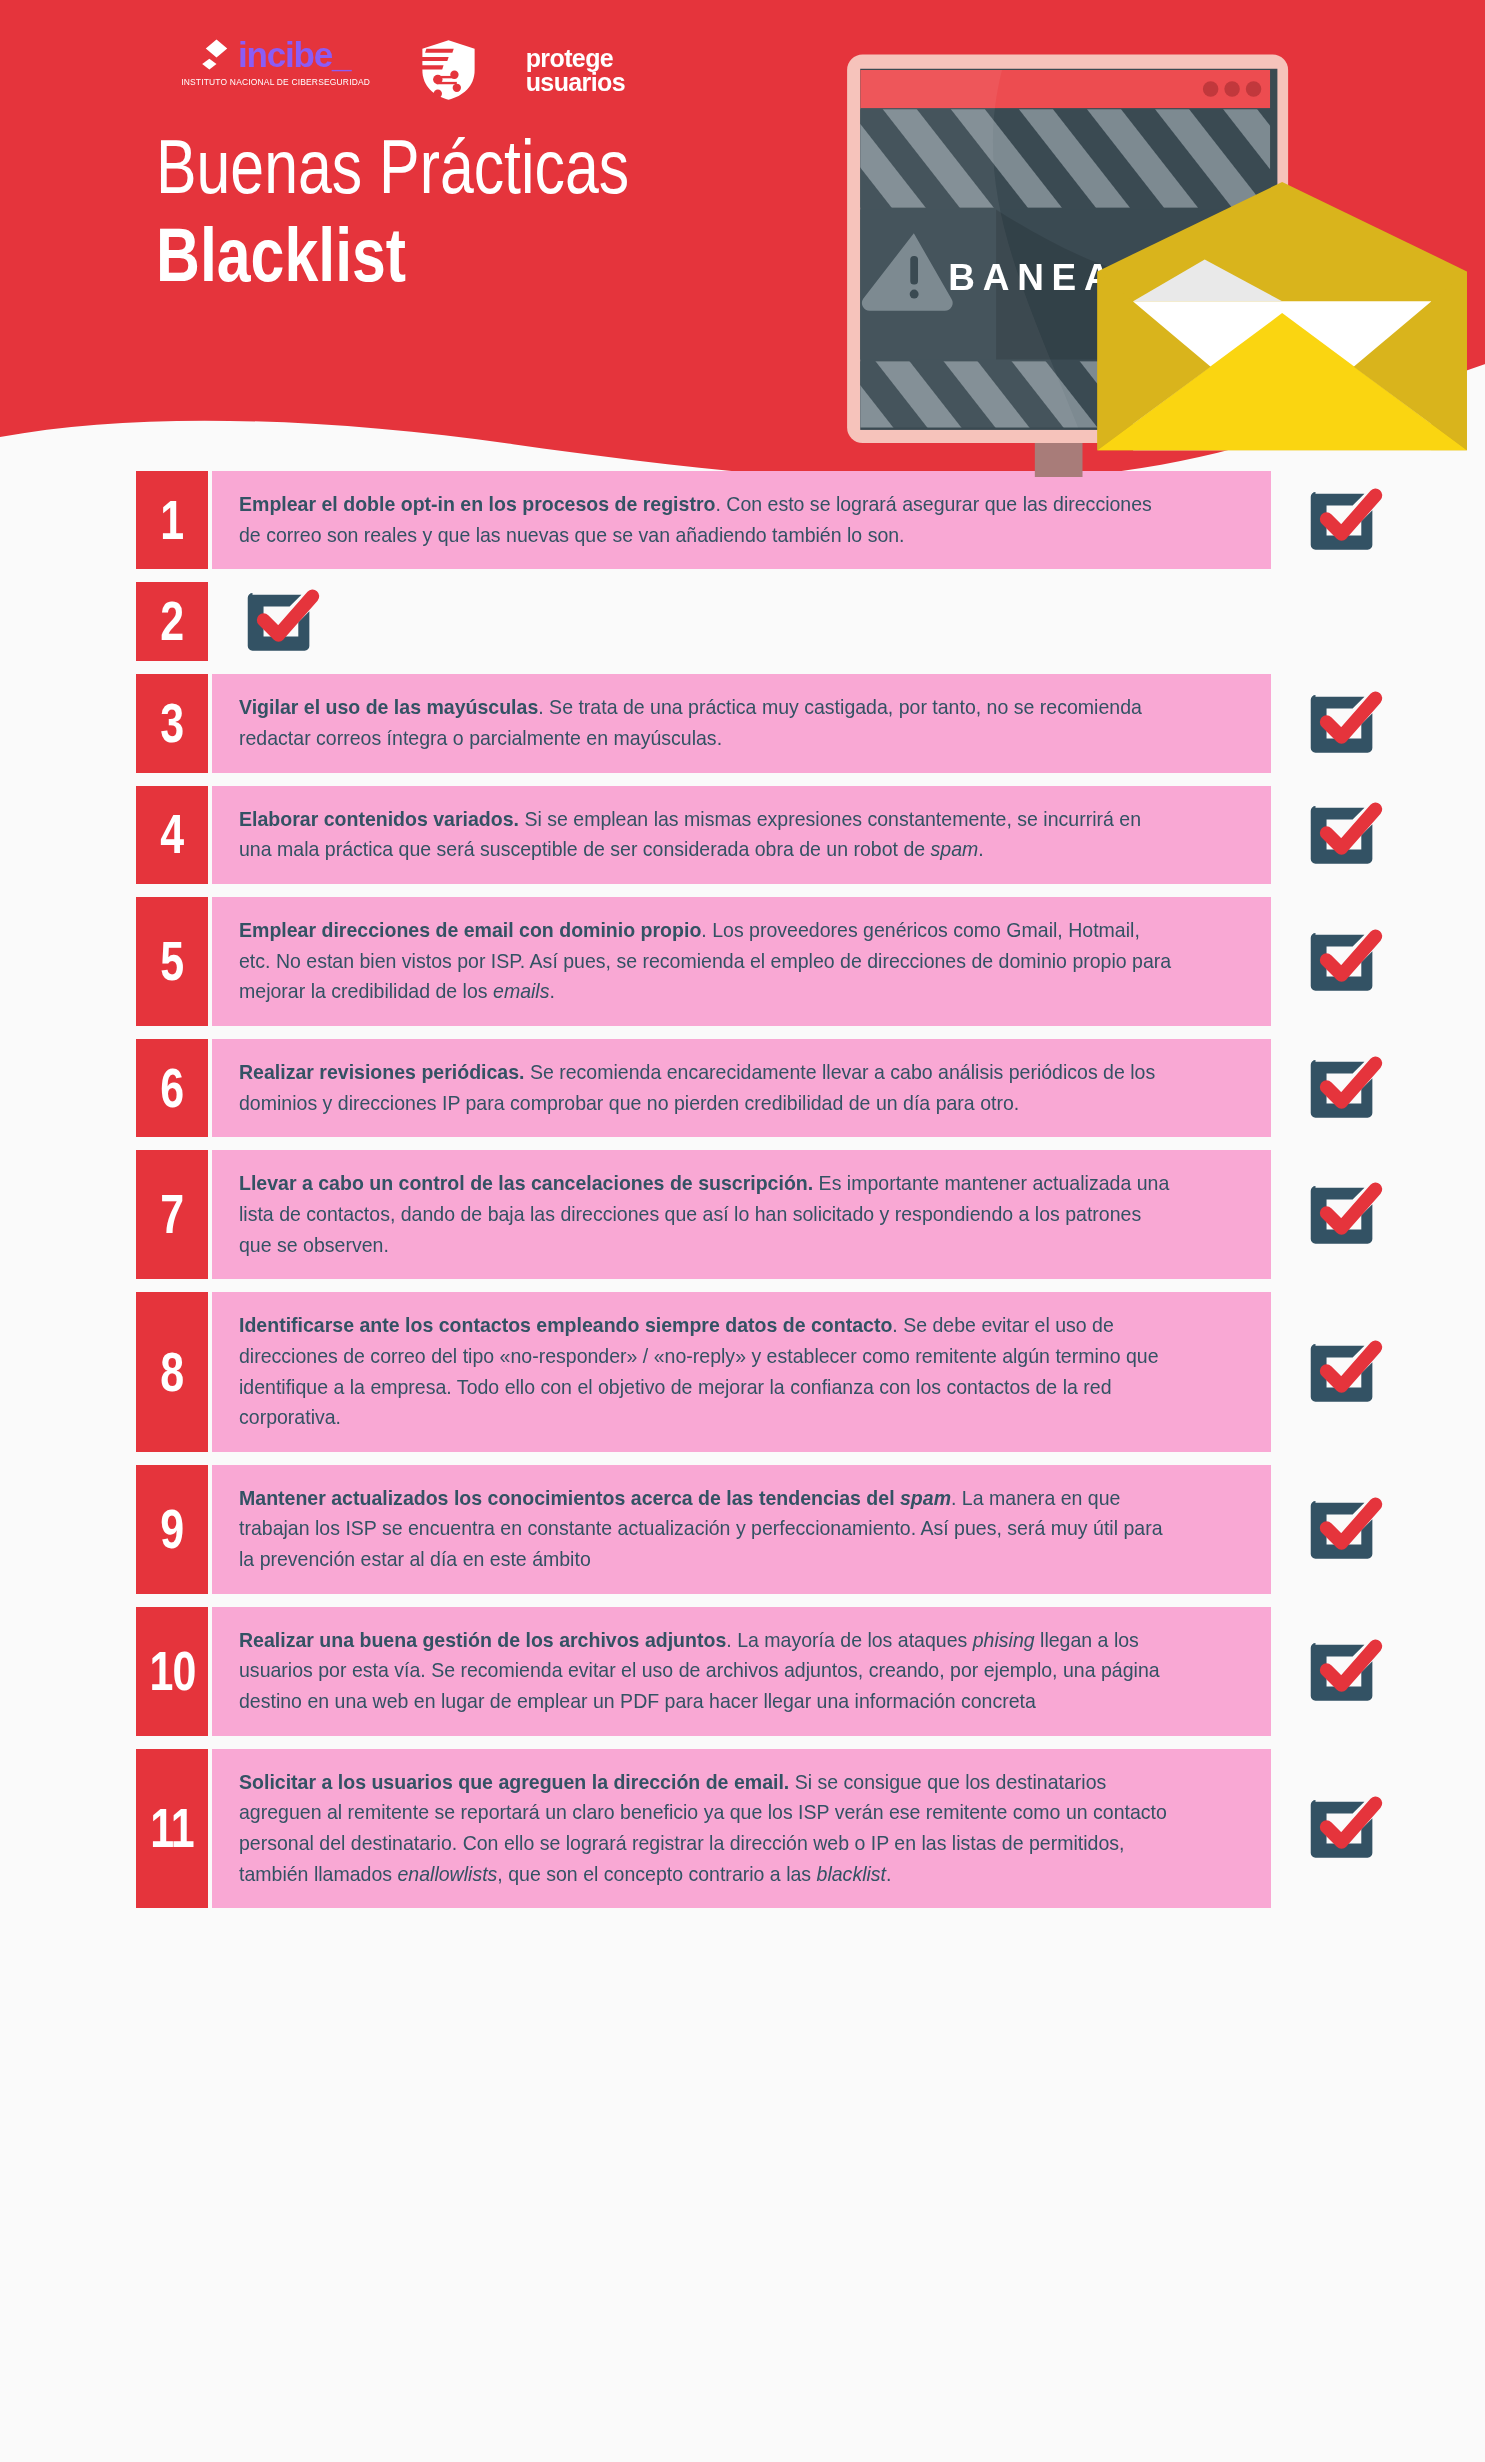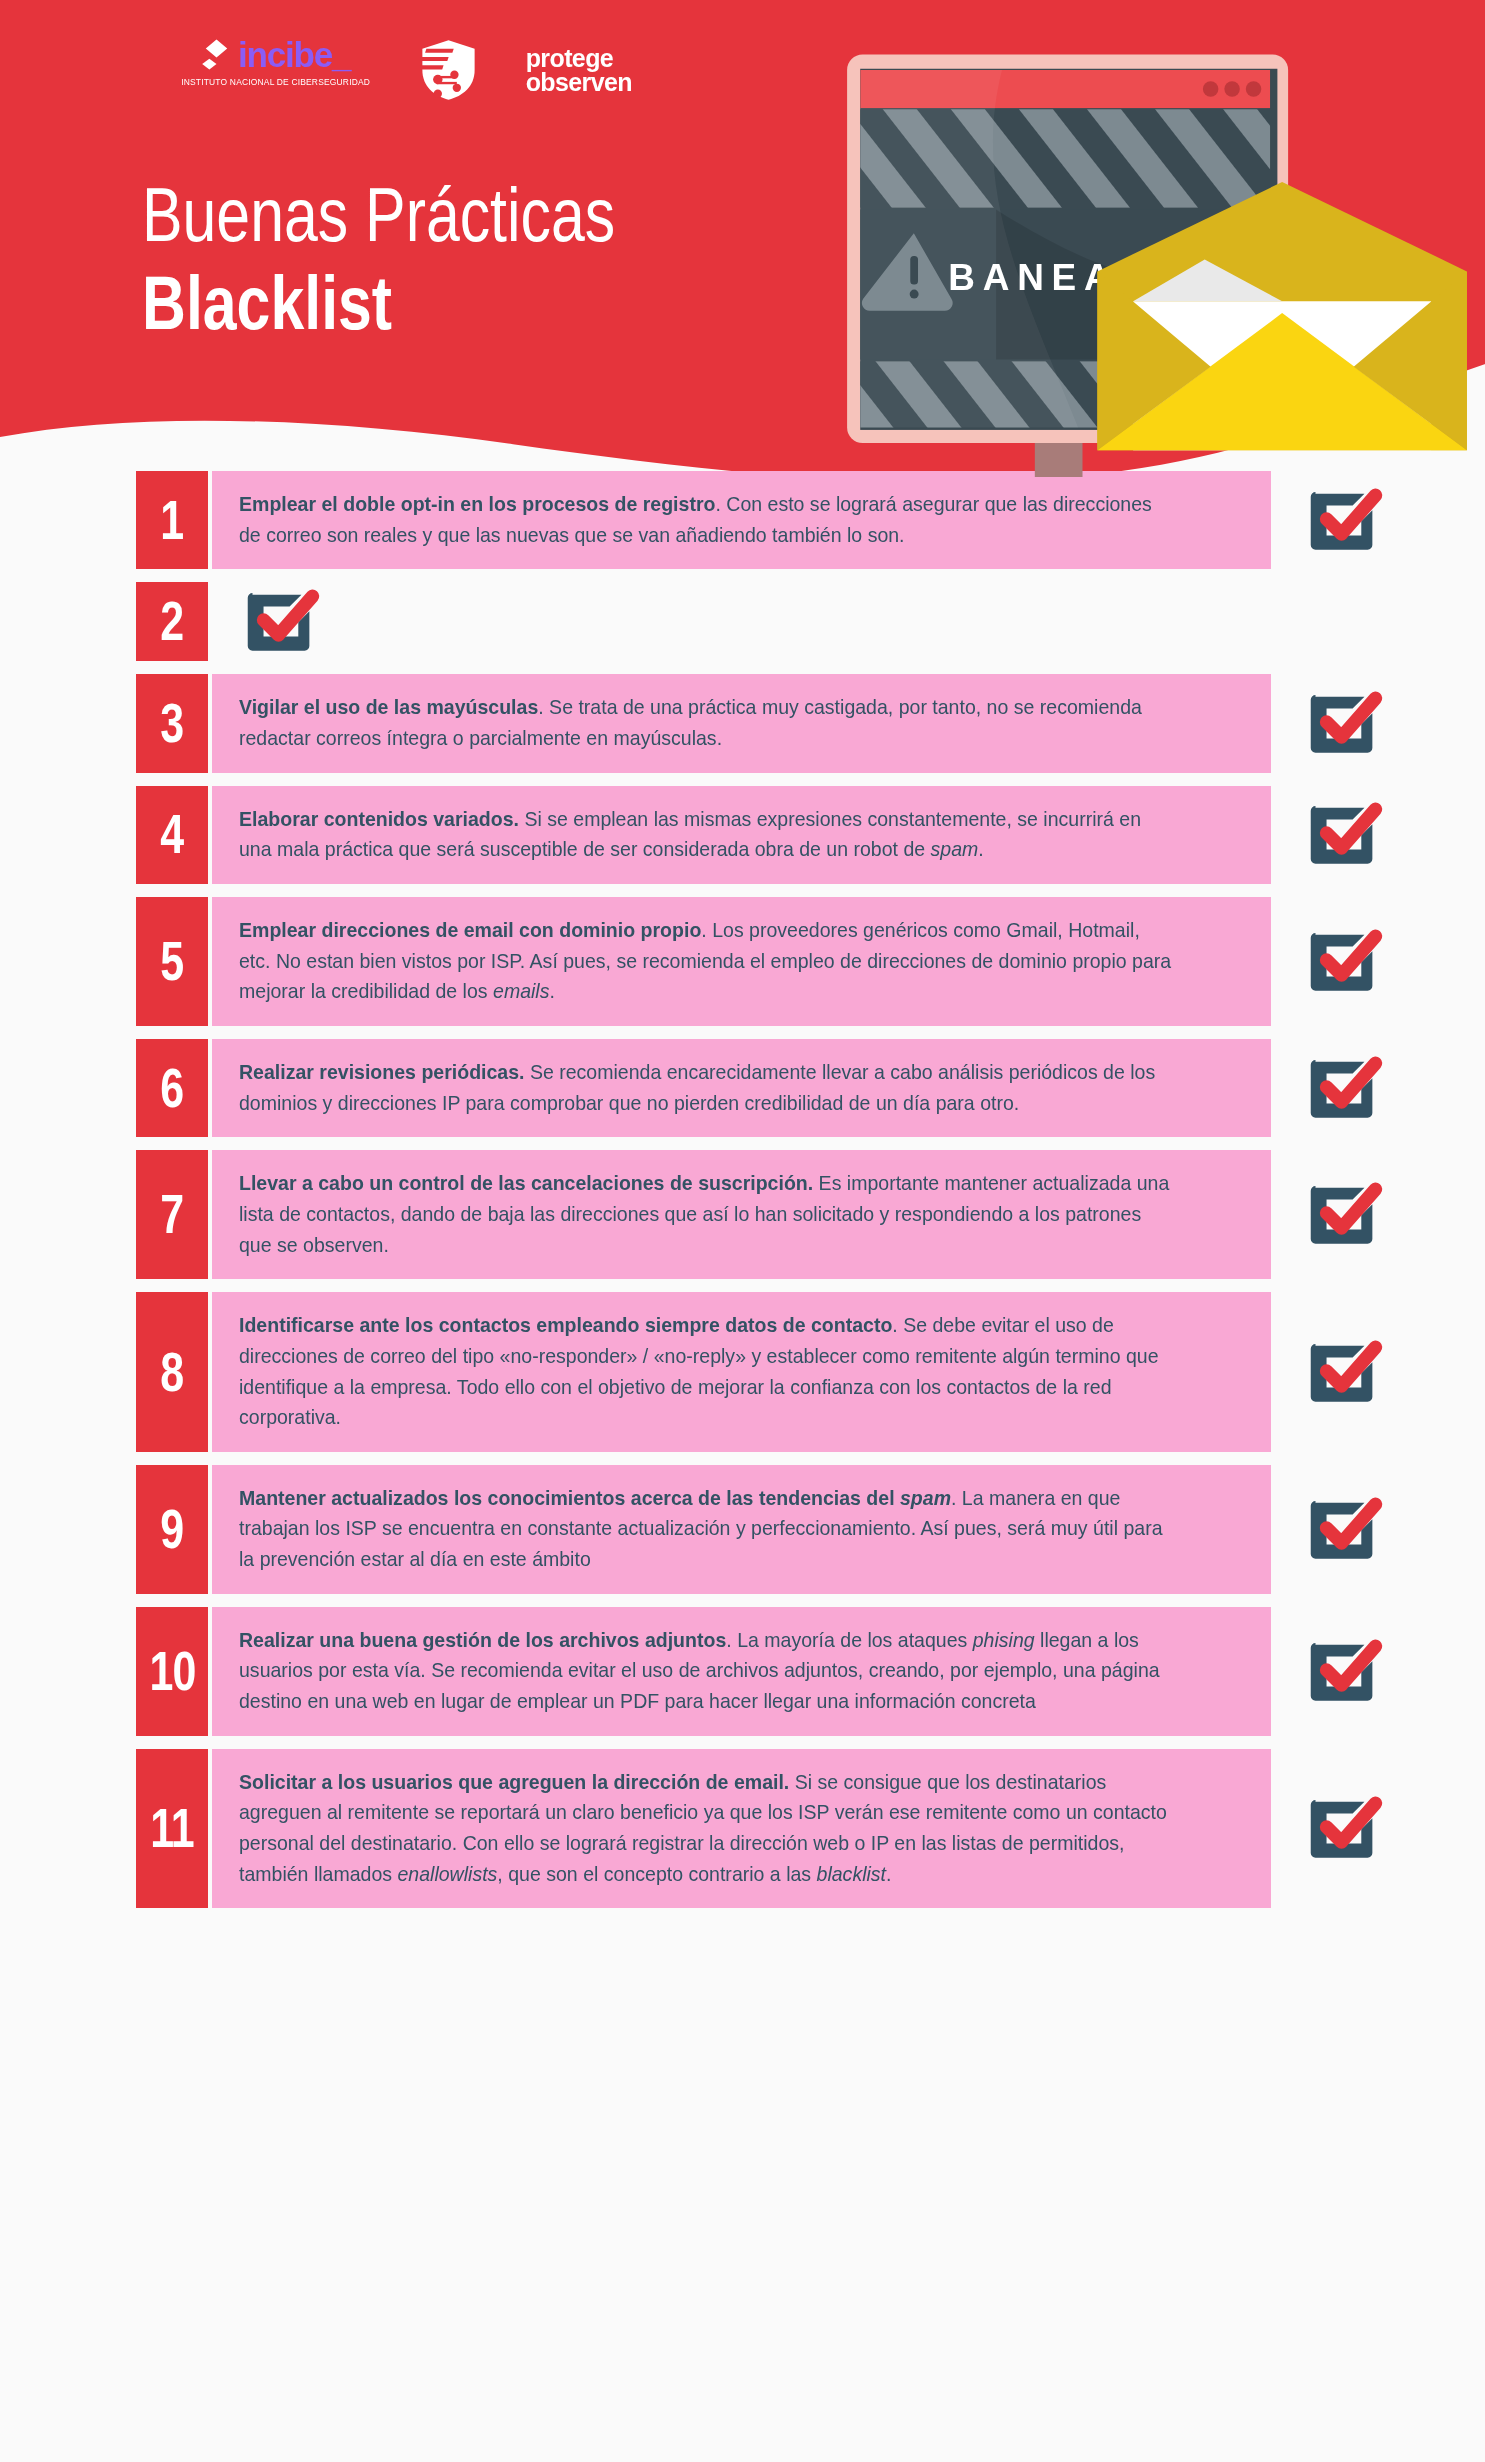--- a/index.html
+++ b/index.html
@@ -58,24 +58,23 @@
     transform:scaleX(0.92);
     transform-origin:center;
   }
   .logo-protege { display:flex; align-items:center; gap:8.4px; margin-top:1.8px; }
   .logo-protege-text { display:flex; flex-direction:column; line-height:0.96;margin-left:40px; }
   .logo-protege-l1 { color:#fff; font-size:25px; font-weight:700; letter-spacing:-0.6px; }
   .logo-protege-l2 { color:#fff; font-size:25px; font-weight:700; letter-spacing:-0.6px; }
 
   .title-block {
     position:absolute;
-    left:142px;
+    left:156px;
     top:126px;
     z-index:6;
-    margin-top:48px;
   }
   .title-line1 {
     color:#fff;
     font-size:76px;
     font-weight:400;
     line-height:1.08;
     letter-spacing:0px;
     transform:scaleX(0.80);
     transform-origin:left center;
     white-space:nowrap;
@@ -190,21 +189,21 @@
             <circle cx="30" cy="68" r="8"></circle>
             <circle cx="58" cy="60" r="7"></circle>
             <circle cx="62" cy="82" r="7"></circle>
             <circle cx="30" cy="92" r="7"></circle>
             <rect x="29" y="62" width="30" height="4"></rect>
             <rect x="28" y="72" width="34" height="4"></rect>
           </g>
         </svg>
         <div class="logo-protege-text">
           <span class="logo-protege-l1">protege</span>
-          <span class="logo-protege-l2">observen</span>
+          <span class="logo-protege-l2">usuarios</span>
         </div>
       </div>
     </div>
 
     <div class="title-block">
       <div class="title-line1">Buenas Prácticas</div>
       <div class="title-line2">Blacklist</div>
     </div>
 
     <svg class="illustration" viewBox="0 0 1120 745">

